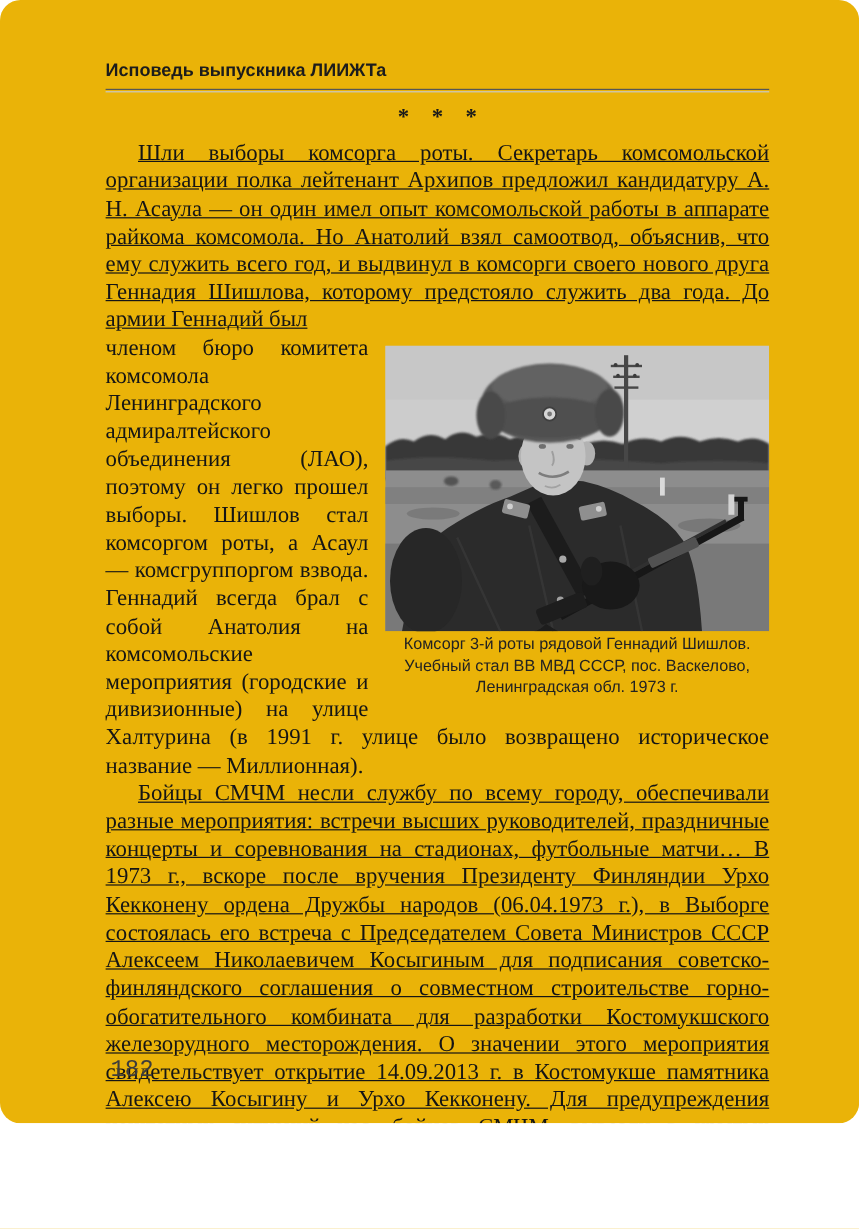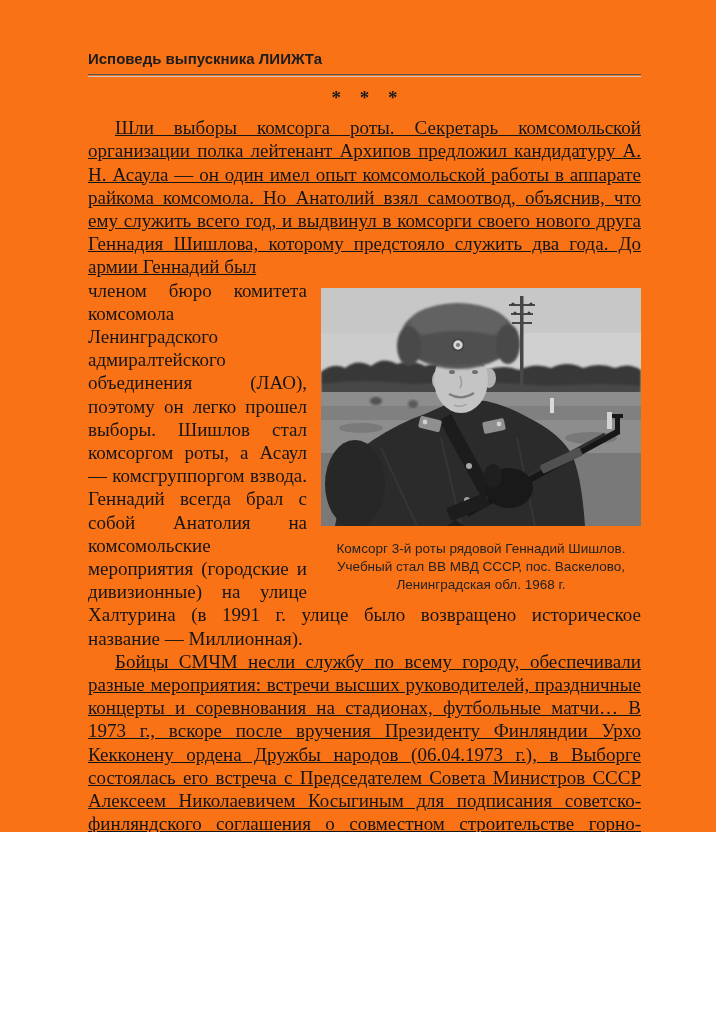--- a/index.html
+++ b/index.html
@@ -1,21 +1,22 @@
 <!DOCTYPE html>
 <html lang="ru"><head>
 <meta charset="utf-8">
 <style>
   html, body { margin: 0; padding: 0; background: #ffffff; }
   .page {
     position: relative;
     width: 716px;
-    height: 832px;
-    background: #f97316;
+    height: 936px;
+    background: #eab308;
     overflow: hidden;
+    border-radius: 17px;
   }
   .running-header {
     position: absolute;
     top: 50px; left: 88px; right: 75px;
     font-family: "Liberation Sans", sans-serif;
     font-weight: bold;
     font-size: 15px;
     color: #1c1c1c;
     padding-bottom: 7px;
     border-bottom: 1px solid #565656;
@@ -48,21 +49,21 @@
     color: #1a1a1a;
   }
   .indent { text-indent: 27px; text-decoration: underline; }
   .photo-figure {
     float: right;
     width: 320px;
     margin: 9px 0 4px 14px;
   }
   .photo-figure svg { display: block; width: 320px; height: 238px; }
   .photo-caption {
-    margin-top: 14px;
+    margin-top: 2px;
     font-family: "Liberation Sans", sans-serif;
     font-size: 13.5px;
     line-height: 18px;
     color: #222222;
     text-align: center;
   }
   .photo-caption span { display: block; }
   .para2 { clear: both; }
   .page-number {
     position: absolute;
@@ -185,21 +186,21 @@
 
           <g>
             <ellipse cx="188" cy="200" rx="24" ry="20" fill="#191919"></ellipse>
             <ellipse cx="172" cy="188" rx="9" ry="12" fill="#1f1f1f"></ellipse>
           </g>
         </g>
       </svg>
       <figcaption class="photo-caption">
         <span>Комсорг 3-й роты рядовой Геннадий Шишлов.</span>
         <span>Учебный стал ВВ МВД СССР, пос. Васкелово,</span>
-        <span>Ленинградская обл. 1968 г.</span>
+        <span>Ленинградская обл. 1973 г.</span>
       </figcaption>
     </figure>
 
     <p>членом бюро комитета комсомола Ленинградского адмиралтейского объединения (ЛАО), поэтому он легко прошел выборы. Шишлов стал комсоргом роты, а Асаул — комсгруппоргом взвода. Геннадий всегда брал с собой Анатолия на комсомольские мероприятия (городские и дивизионные) на улице Халтурина (в 1991 г. улице было возвращено историческое название — Миллионная).</p>
 
     <p class="para2 indent">Бойцы СМЧМ несли службу по всему городу, обеспечивали разные мероприятия: встречи высших руководителей, праздничные концерты и соревнования на стадионах, футбольные матчи… В 1973 г., вскоре после вручения Президенту Финляндии Урхо Кекконену ордена Дружбы народов (06.04.1973 г.), в Выборге состоялась его встреча с Председателем Совета Министров СССР Алексеем Николаевичем Косыгиным для подписания советско-финляндского соглашения о совместном строительстве горно-обогатительного комбината для разработки Костомукшского железорудного месторождения. О значении этого мероприятия свидетельствует открытие 14.09.2013 г. в Костомукше памятника Алексею Косыгину и Урхо Кекконену. Для предупреждения нештатных ситуаций нас, бойцов СМЧМ, вывезли в крытых грузовых автомобилях в Выборг и расставили во дворах жилых домов. Там мы просидели немного более трех часов. Нам запре-</p>
 
   </div>
 
   <div class="page-number">182</div>

